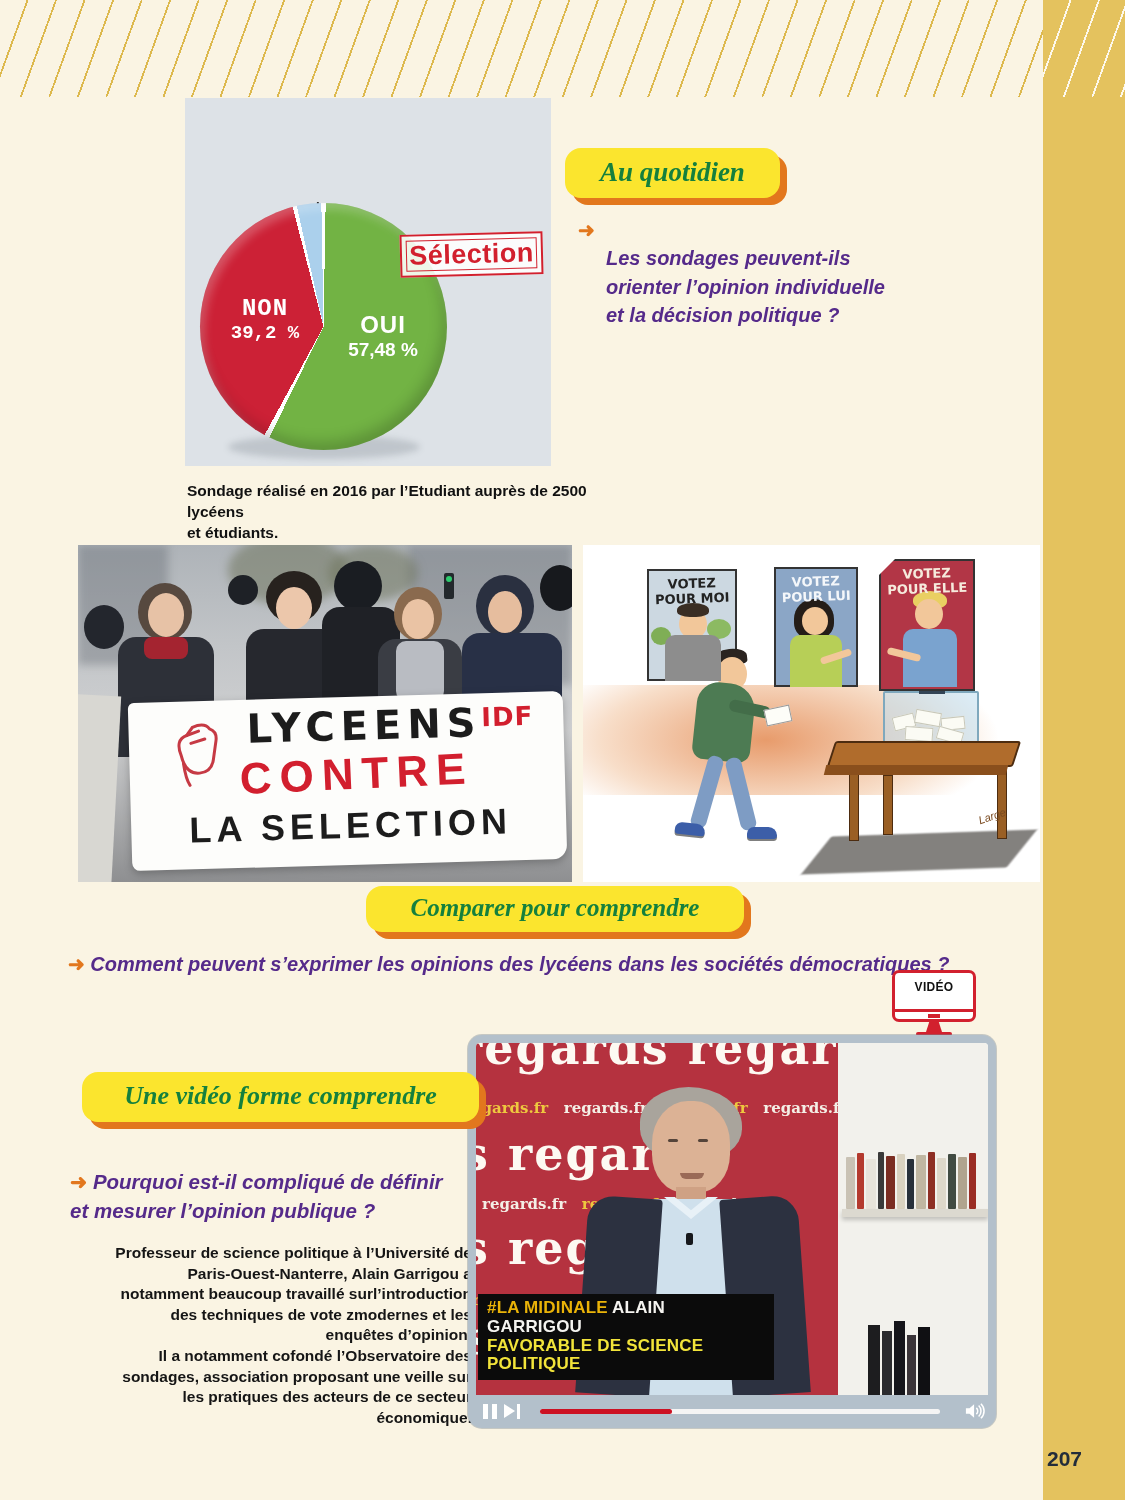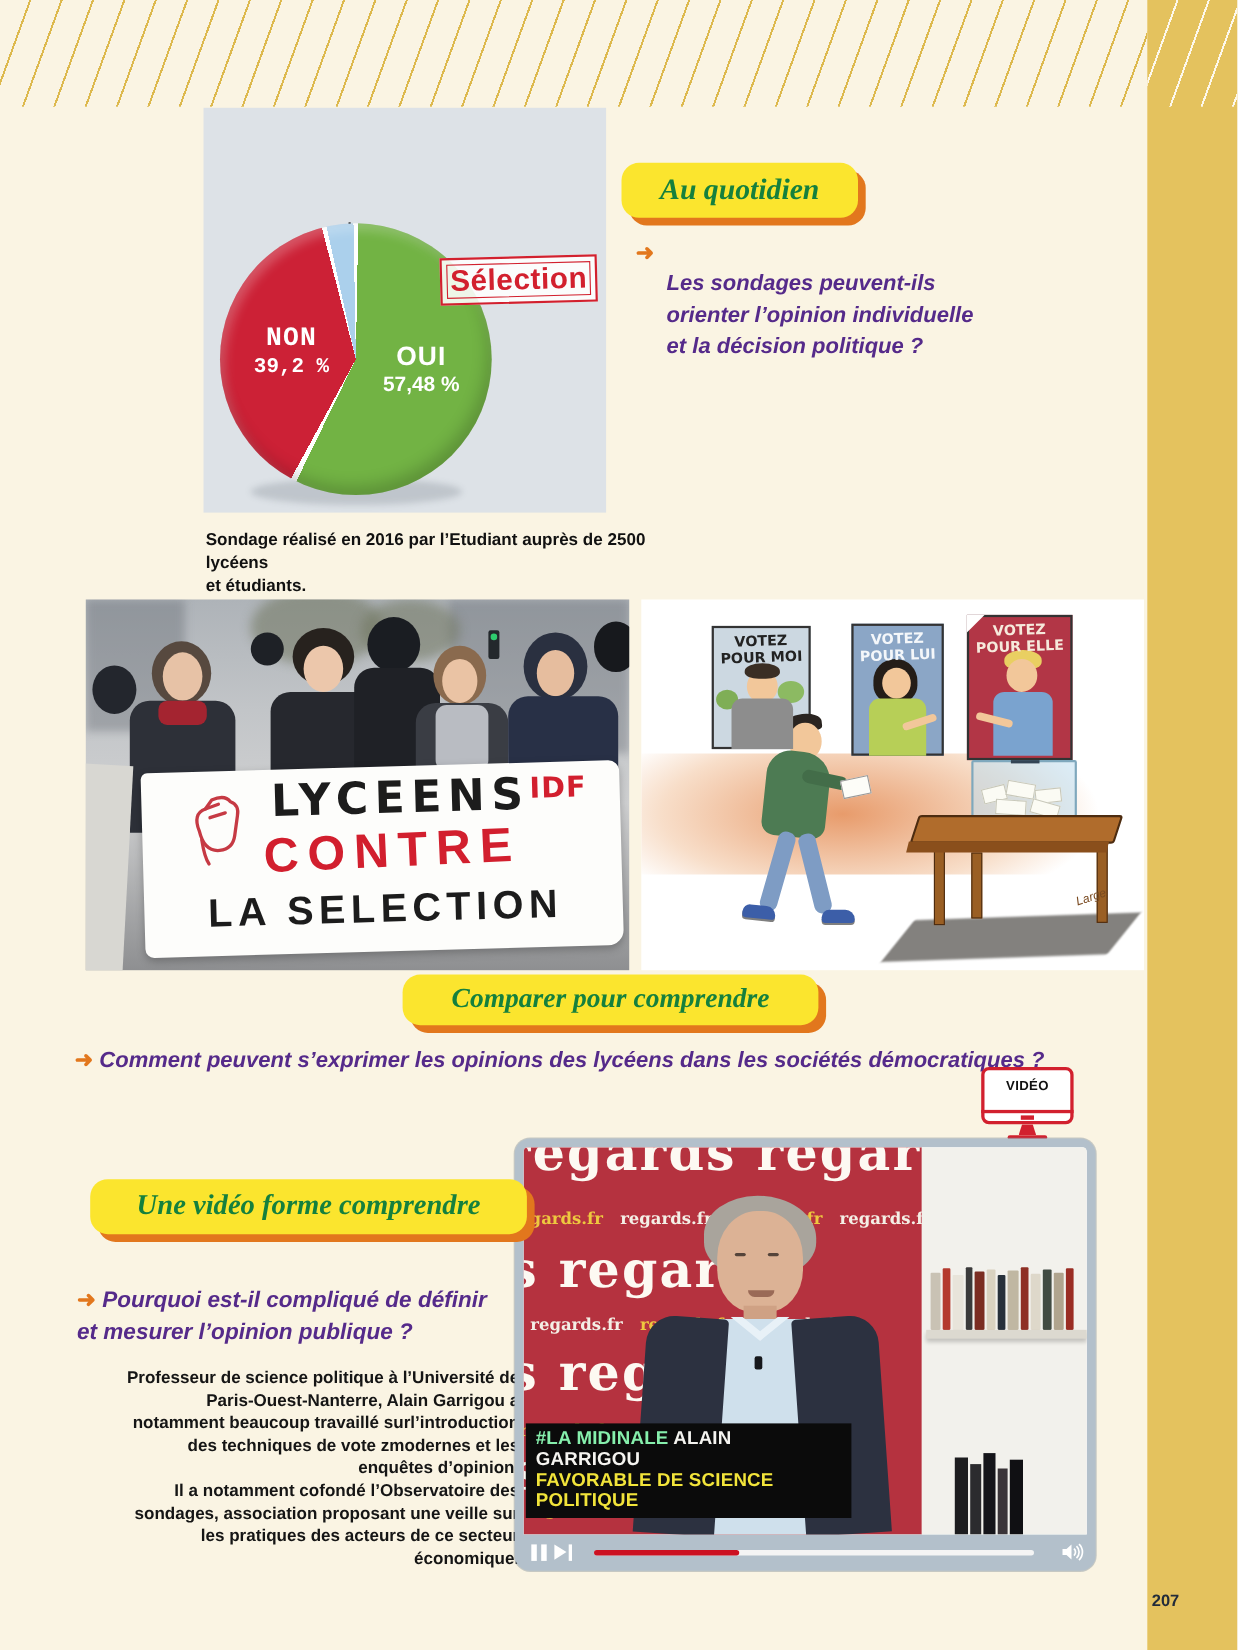--- a/index.html
+++ b/index.html
@@ -127,36 +127,36 @@
   .man .eye { position:absolute; width:10px; height:3px; border-radius:2px; background:#55443a; top:52px; }
   .man .mouth { position:absolute; left:116px; top:86px; width:24px; height:6px; border-radius:0 0 10px 10px; background:#9a6a57; }
   .man .neck { position:absolute; left:112px; top:100px; width:30px; height:18px; background:#cfa184; }
   .man .shirt { position:absolute; left:62px; top:112px; width:130px; height:196px; background:#cfe0ec; clip-path:polygon(12% 0,88% 0,100% 100%,0 100%); }
   .man .collar { position:absolute; left:100px; top:110px; width:54px; height:22px; background:#e8f1f7; clip-path:polygon(0 0,50% 100%,100% 0,80% 0,50% 60%,20% 0); }
   .man .jkL { position:absolute; left:18px; top:110px; width:74px; height:198px; background:#2c3140; border-radius:26px 4px 0 0; transform:rotate(4deg); }
   .man .jkR { position:absolute; left:162px; top:110px; width:78px; height:198px; background:#2c3140; border-radius:4px 26px 0 0; transform:rotate(-4deg); }
   .man .mic { position:absolute; left:122px; top:146px; width:7px; height:12px; background:#16181c; border-radius:2px; }
   .caption-bar { position:absolute; left:2px; bottom:15px; width:296px; background:#0b0b0b; padding:5px 9px 6px; line-height:1.1; }
   .caption-bar .t1 { font-size:17px; font-weight:900; letter-spacing:0.2px; }
-  .cap-pink { color:#86efac; } .cap-white { color:#f5f4f0; } .cap-yellow { color:#f2e43a; }
+  .cap-pink { color:#eab308; } .cap-white { color:#f5f4f0; } .cap-yellow { color:#f2e43a; }
   .controls { position:absolute; left:0; bottom:0; width:528px; height:33px; border-radius:0 0 14px 14px; }
   .ctl-pause { position:absolute; left:15px; top:9px; width:14px; height:15px; }
   .ctl-pause i { position:absolute; top:0; width:5px; height:15px; background:#fff; }
   .ctl-next { position:absolute; left:36px; top:9px; width:16px; height:15px; }
   .ctl-next .tri { position:absolute; left:0; top:0; width:0; height:0; border-left:11px solid #fff; border-top:7.5px solid transparent; border-bottom:7.5px solid transparent; }
   .ctl-next .bar { position:absolute; right:0; top:0; width:3.5px; height:15px; background:#fff; }
   .track { position:absolute; left:72px; top:14px; width:400px; height:5px; border-radius:3px; background:#f4f4f4; }
   .track .fill { position:absolute; left:0; top:0; height:5px; width:132px; border-radius:3px; background:#cc1122; }
   .ctl-vol { position:absolute; right:10px; top:6px; width:22px; height:20px; }
 
   
   .footer { position:absolute; left:0; top:1447px; width:1020px; text-align:right; font-size:15.5px; color:#1d2430; }
   .footer .chap { font-weight:bold; }
   .footer .dot { color:#5b2d8e; font-weight:bold; }
-  .pagenum { position:absolute; left:1047px; top:1447px; font-size:15px; font-weight:bold; color:#232c3a; }
+  .pagenum { position:absolute; left:1047px; top:1447px; font-size:21px; font-weight:bold; color:#232c3a; }
 </style>
 </head>
 <body>
 
 <div id="page">
   <div class="top-stripes"></div>
   <div class="gold-bar"></div>
   <div class="gold-bar-stripes"></div>
 
   <div class="chart-panel">

